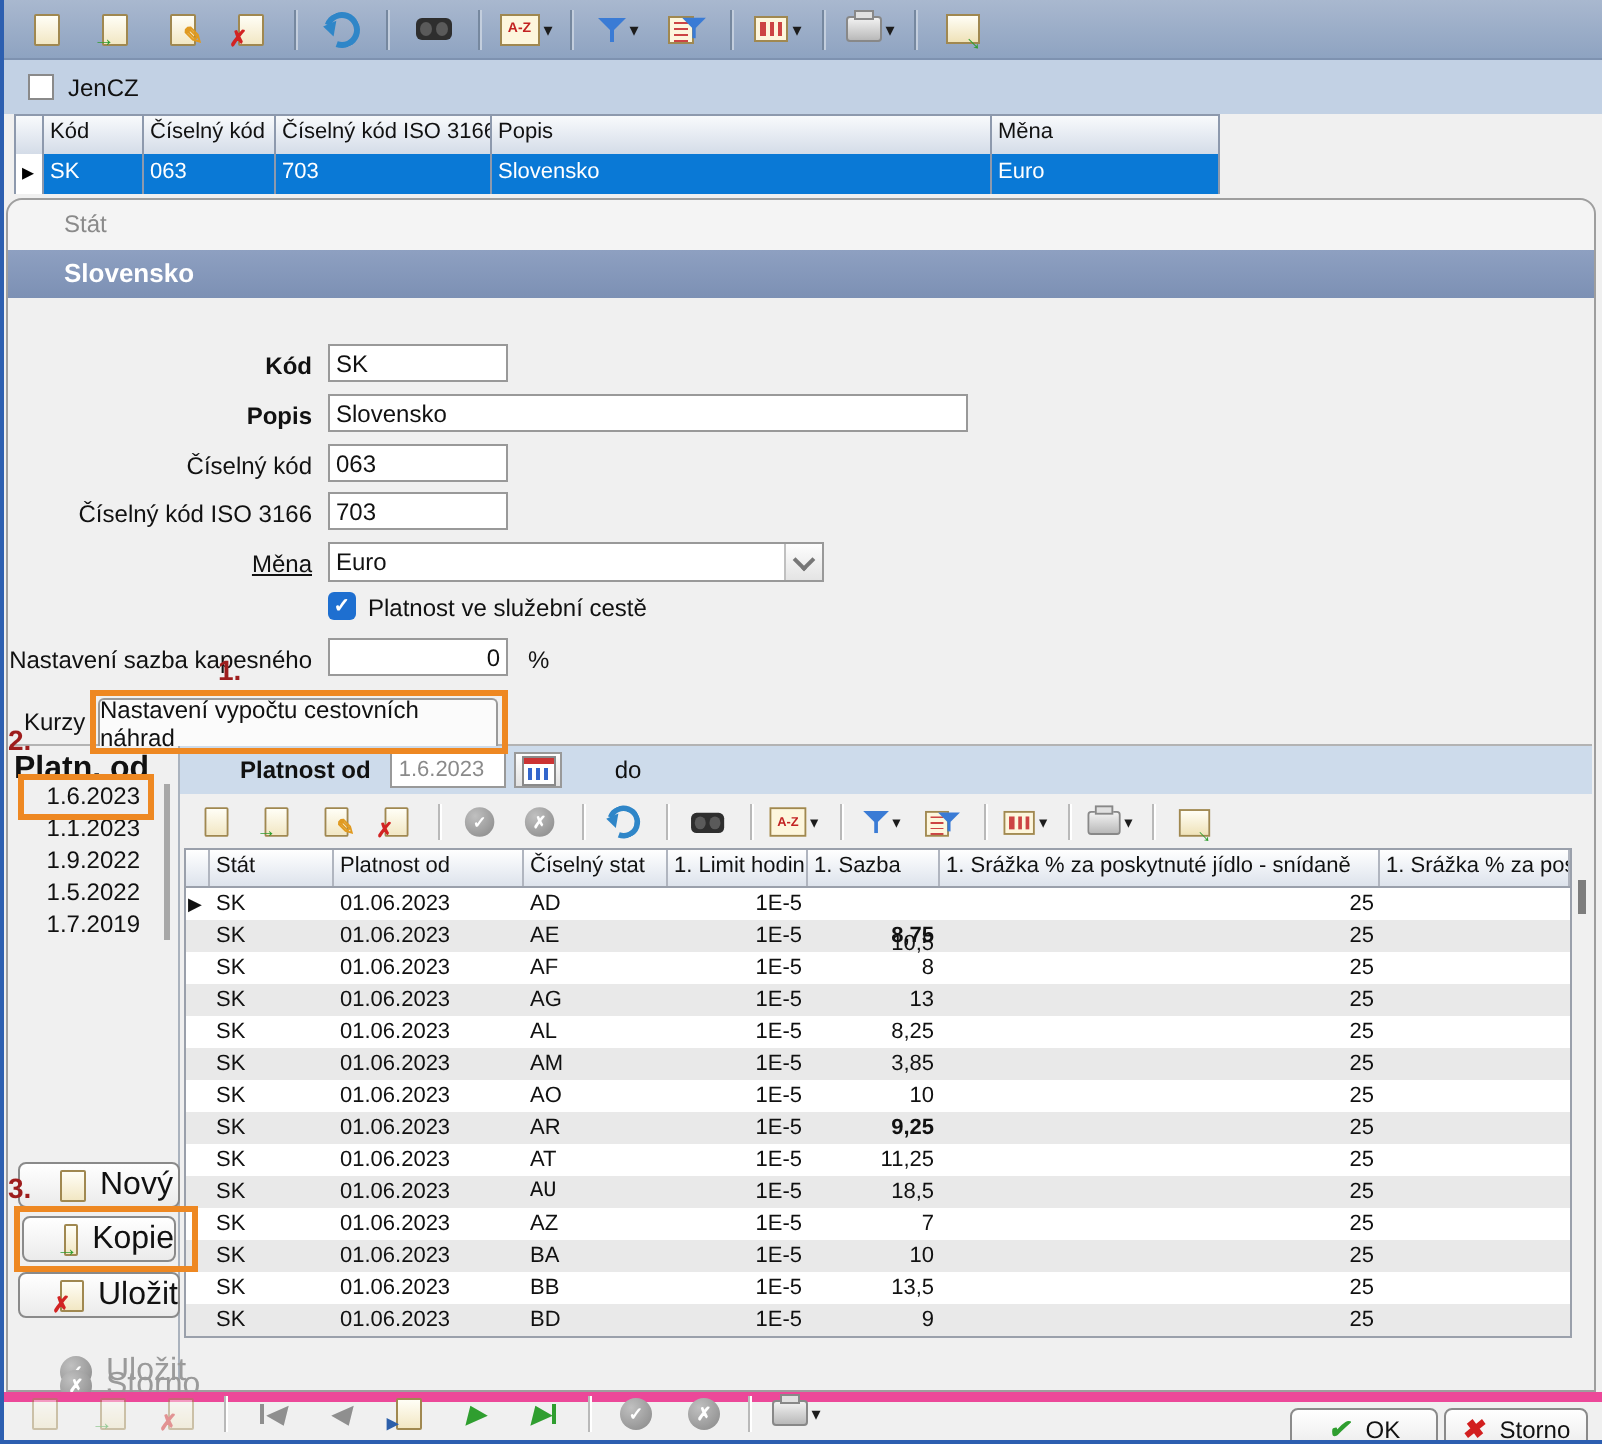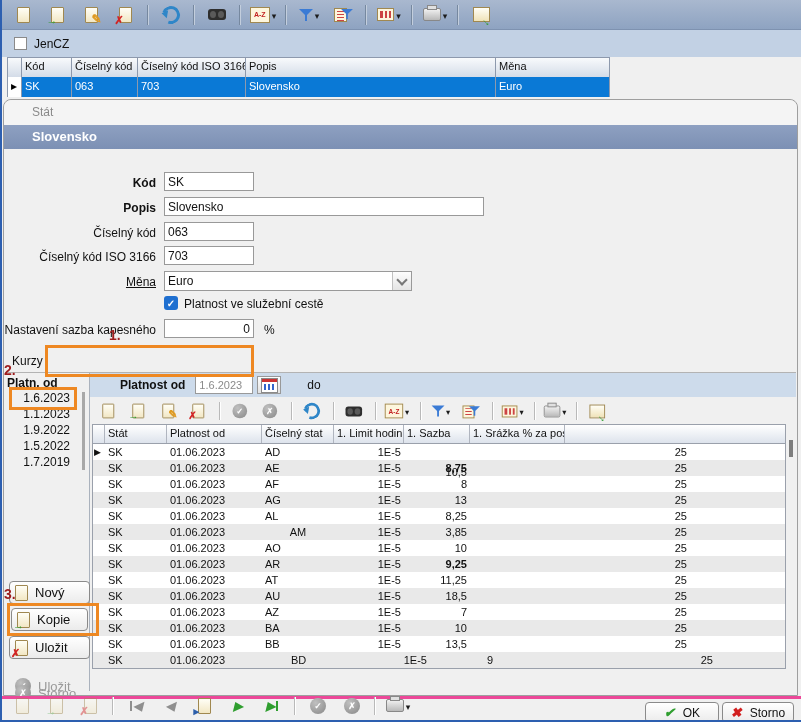--- a/index.html
+++ b/index.html
@@ -92,21 +92,21 @@
   .cbc::before{content:"✓"}
   
   .tabline{position:absolute;left:1px;width:791px;top:272px;height:1px;background:#b3b3b3}
   #tab-kurzy{left:8px;top:254px;font-size:12px}
   #tab-active{left:45px;top:249px;width:200px;height:24px;background:#fbfbfb;border:1px solid #9a9a9a;border-bottom:none;
               border-radius:3px 3px 0 0;display:flex;align-items:center;justify-content:center;font-size:12px;z-index:3;box-sizing:border-box}
   
   .ann{position:absolute;color:#9e1d1d;font-weight:bold;font-size:14px;z-index:20}
   .obox{position:absolute;border:3px solid #ee8822;box-sizing:border-box;z-index:19;pointer-events:none}
   
-  #v-head{left:3px;top:276px;font-size:12px;font-weight:bold}
+  #v-head{left:3px;top:276px;font-size:16px;font-weight:bold}
   #vlist{left:2px;top:290px;width:70px}
   .vitem{height:16px;line-height:16px;text-align:right;padding-right:6px;font-size:12px}
   #vthumb{left:78px;top:292px;width:3px;height:78px;background:#a8a8a8}
   
   #rsub{left:85px;top:273px;width:707px;height:318px;border-left:1px solid #aab2bd;box-sizing:border-box}
   #fbar{left:0;top:0;width:706px;height:24px;background:#cddbeb;display:flex;align-items:center}
   #fbar .lab{font-size:12px;font-weight:bold;margin-left:30px}
   #fbar .finp{margin-left:10px;width:58px;height:18px;background:#fff;border:1px solid #999;box-sizing:border-box;
               font-size:11px;color:#8a8a8a;padding:2px 3px}
   #fbar .calbtn{margin-left:4px;width:24px;height:18px;background:linear-gradient(#fdfdfd,#e2e2e2);border:1px solid #999;
@@ -119,25 +119,25 @@
   #grid-head{display:flex;height:18px;background:linear-gradient(#ffffff,#dde3ec);border-bottom:1px solid #9aa0ab}
   .gh{box-sizing:border-box;border-right:1px solid #b0b5bf;padding:2px 3px;white-space:nowrap;overflow:hidden;flex:none}
   .grow{display:flex;height:16px;align-items:center}
   .grow:nth-child(even){background:#e9e9e9}
   .gc{box-sizing:border-box;padding:0 3px;white-space:nowrap;overflow:hidden;flex:none;line-height:16px}
   .gc.num{text-align:right}
   .gc.mark{padding:0 1px;font-size:9px}
   #gthumb{left:699px;top:67px;width:4px;height:17px;background:#7d7d7d}
   
   .sbtn{position:absolute;left:5px;width:81px;height:23px;background:linear-gradient(#ffffff,#ebebeb);
-        border:1px solid #8a8a8a;border-radius:4px;display:flex;align-items:center;gap:7px;padding-left:5px;
-        box-sizing:border-box;font-size:13px}
+        border:1px solid #8a8a8a;border-radius:4px;display:flex;align-items:center;gap:7px;padding-left:20px;
+        box-sizing:border-box;font-size:16px}
   .sbtn.flat{background:transparent;border-color:transparent;color:#9a9a9a}
   
-  #footer{left:0;top:696px;width:801px;height:16px;background:#f0f0f0;border-top:3px solid #ec4899;
+  #footer{left:0;top:696px;width:801px;height:16px;background:#f0f0f0;border-top:5px solid #ec4899;
           display:flex;align-items:center;padding-left:5px;box-sizing:border-box}
   .fbtn{position:absolute;height:21px;background:linear-gradient(#ffffff,#ebebeb);border:1px solid #8a8a8a;border-radius:4px;
         display:flex;align-items:center;justify-content:center;gap:8px;font-size:12px;box-sizing:border-box}
   .okchk::before{content:"✔";color:#2f9e2f;font-size:13px;font-weight:bold}
   .stx::before{content:"✖";color:#d21f1f;font-size:13px;font-weight:bold}
 </style>
 </head>
 <body>
 
 <div id="edge-l" class="abs"></div>
@@ -250,20 +250,21 @@
       </span>
   </div>
   <span class="cbc" style="left:160px;top:196px"></span>
   <span class="abs" style="left:180px;top:197px;font-size:12px">Platnost ve služební cestě</span>
   <label class="flab" style="top:223px">Nastavení sazba kapesného</label>
   <input class="inp num" style="left: 160px; top: 219px; width: 90px;" value="0">
   <span class="abs" style="left:260px;top:223px;font-size:12px">%</span>
 
   <div class="tabline"></div>
   <span id="tab-kurzy" class="abs">Kurzy</span>
+  <div id="tab-active" class="abs">Nastavení vypočtu cestovních náhrad</div>
   <span class="ann" style="left:105px;top:227px">1.</span>
   <div class="obox" style="left:41px;top:245px;width:209px;height:32px"></div>
 
   <span class="ann" style="left:0;top:262px">2.</span>
   <span id="v-head" class="abs">Platn. od</span>
   <div id="vlist" class="abs">
       <div class="vitem">1.6.2023</div>
       <div class="vitem">1.1.2023</div>
       <div class="vitem">1.9.2022</div>
       <div class="vitem">1.5.2022</div>
@@ -351,20 +352,21 @@
         </div>
     </div>
     <div id="grid" class="abs">
       <div id="grid-head">
           <div class="gh" style="width: 12px;"></div>
           <div class="gh" style="width: 62px;">Stát</div>
           <div class="gh" style="width: 95px;">Platnost od</div>
           <div class="gh" style="width: 72px;">Číselný stat</div>
           <div class="gh" style="width: 70px;">1. Limit hodin</div>
           <div class="gh" style="width: 66px;">1. Sazba</div>
+          <div class="gh" style="width: 220px;">1. Srážka % za poskytnuté jídlo - snídaně</div>
           <div class="gh" style="width: 95px;">1. Srážka % za pos</div>
         </div>
       <div id="grid-body">
           <div class="grow">
             <div class="gc mark" style="width: 12px;">▶</div>
             <div class="gc" style="width: 62px;">SK</div>
             <div class="gc" style="width: 95px;">01.06.2023</div>
             <div class="gc" style="width: 72px;">AD</div>
             <div class="gc num" style="width: 70px;">1E-5</div>
             <div class="gc num" style="width: 66px; margin-top: 40px;">10,5</div>
@@ -408,21 +410,21 @@
             <div class="gc" style="width: 72px;">AL</div>
             <div class="gc num" style="width: 70px;">1E-5</div>
             <div class="gc num" style="width: 66px;">8,25</div>
             <div class="gc num" style="width: 220px;">25</div>
             <div class="gc" style="width: 95px;"></div>
           </div>
           <div class="grow">
             <div class="gc mark" style="width: 12px;"></div>
             <div class="gc" style="width: 62px;">SK</div>
             <div class="gc" style="width: 95px;">01.06.2023</div>
-            <div class="gc" style="width: 72px; text-align: center;">AM</div>
+            <div class="gc" style="width: 72px;">AM</div>
             <div class="gc num" style="width: 70px;">1E-5</div>
             <div class="gc num" style="width: 66px;">3,85</div>
             <div class="gc num" style="width: 220px;">25</div>
             <div class="gc" style="width: 95px;"></div>
           </div>
           <div class="grow">
             <div class="gc mark" style="width: 12px;"></div>
             <div class="gc" style="width: 62px;">SK</div>
             <div class="gc" style="width: 95px;">01.06.2023</div>
             <div class="gc" style="width: 72px;">AO</div>
@@ -448,21 +450,21 @@
             <div class="gc" style="width: 72px;">AT</div>
             <div class="gc num" style="width: 70px;">1E-5</div>
             <div class="gc num" style="width: 66px;">11,25</div>
             <div class="gc num" style="width: 220px;">25</div>
             <div class="gc" style="width: 95px;"></div>
           </div>
           <div class="grow">
             <div class="gc mark" style="width: 12px;"></div>
             <div class="gc" style="width: 62px;">SK</div>
             <div class="gc" style="width: 95px;">01.06.2023</div>
-            <div class="gc" style="width: 72px;">AU</div>
+            <div class="gc" style="width: 72px; font-family: Liberation Mono, monospace;">AU</div>
             <div class="gc num" style="width: 70px;">1E-5</div>
             <div class="gc num" style="width: 66px;">18,5</div>
             <div class="gc num" style="width: 220px;">25</div>
             <div class="gc" style="width: 95px;"></div>
           </div>
           <div class="grow">
             <div class="gc mark" style="width: 12px;"></div>
             <div class="gc" style="width: 62px;">SK</div>
             <div class="gc" style="width: 95px;">01.06.2023</div>
             <div class="gc" style="width: 72px;">AZ</div>
@@ -488,21 +490,21 @@
             <div class="gc" style="width: 72px;">BB</div>
             <div class="gc num" style="width: 70px;">1E-5</div>
             <div class="gc num" style="width: 66px;">13,5</div>
             <div class="gc num" style="width: 220px;">25</div>
             <div class="gc" style="width: 95px;"></div>
           </div>
           <div class="grow">
             <div class="gc mark" style="width: 12px;"></div>
             <div class="gc" style="width: 62px;">SK</div>
             <div class="gc" style="width: 95px;">01.06.2023</div>
-            <div class="gc" style="width: 72px; margin-left: 26px;">BD</div>
+            <div class="gc" style="width: 72px;">BD</div>
             <div class="gc num" style="width: 70px;">1E-5</div>
             <div class="gc num" style="width: 66px;">9</div>
             <div class="gc num" style="width: 220px;">25</div>
             <div class="gc" style="width: 95px;"></div>
           </div>
         </div>
     </div>
     <div id="gthumb" class="abs"></div>
   </div>
 

